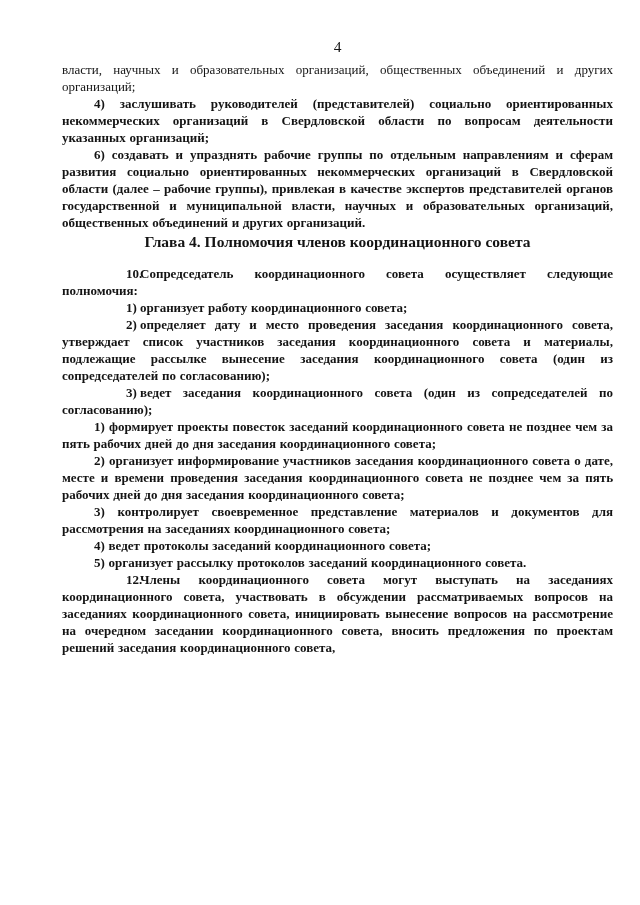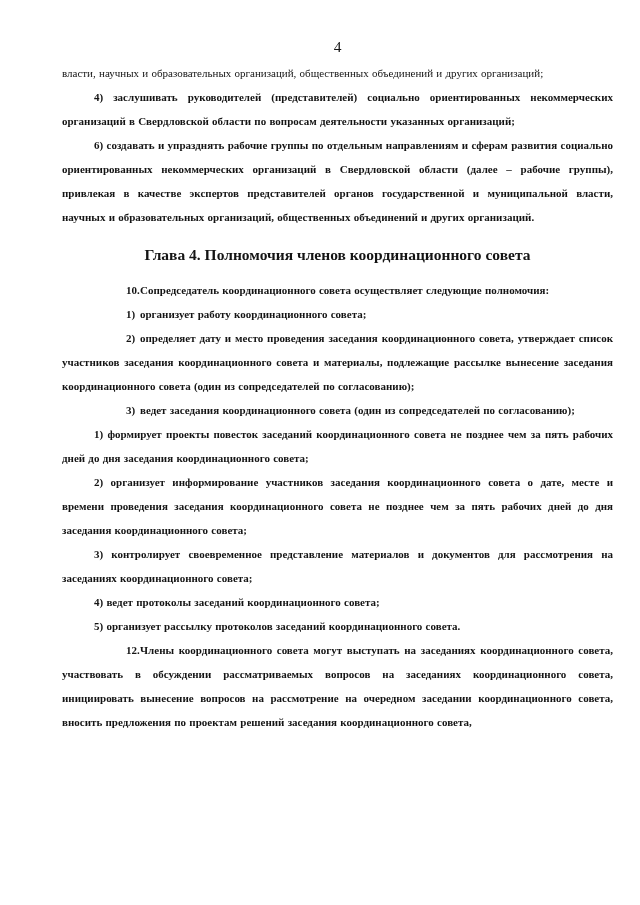--- a/index.html
+++ b/index.html
@@ -26,35 +26,35 @@
     line-height: 18.5px;
   }
   .content {
     position: absolute;
     top: 61px;
     left: 62px;
     width: 551px;
   }
   .para {
     margin: 0;
-    font-size: 11px;
-    line-height: 24px;
+    font-size: 13px;
+    line-height: 17px;
     text-align: justify;
     word-spacing: 0.5px;
   }
   .para.indent {
     text-indent: 32px;
     font-weight: bold;
   }
   .num {
     display: inline-block;
     width: 46px;
   }
   .chapter-heading {
-    margin: 17px 0 13px 0;
+    margin: 2px 0 13px 0;
     font-size: 15.5px;
     line-height: 18.6px;
     font-weight: bold;
     text-align: center;
   }
 </style>
 </head>
 <body>
 
 <div class="page">

